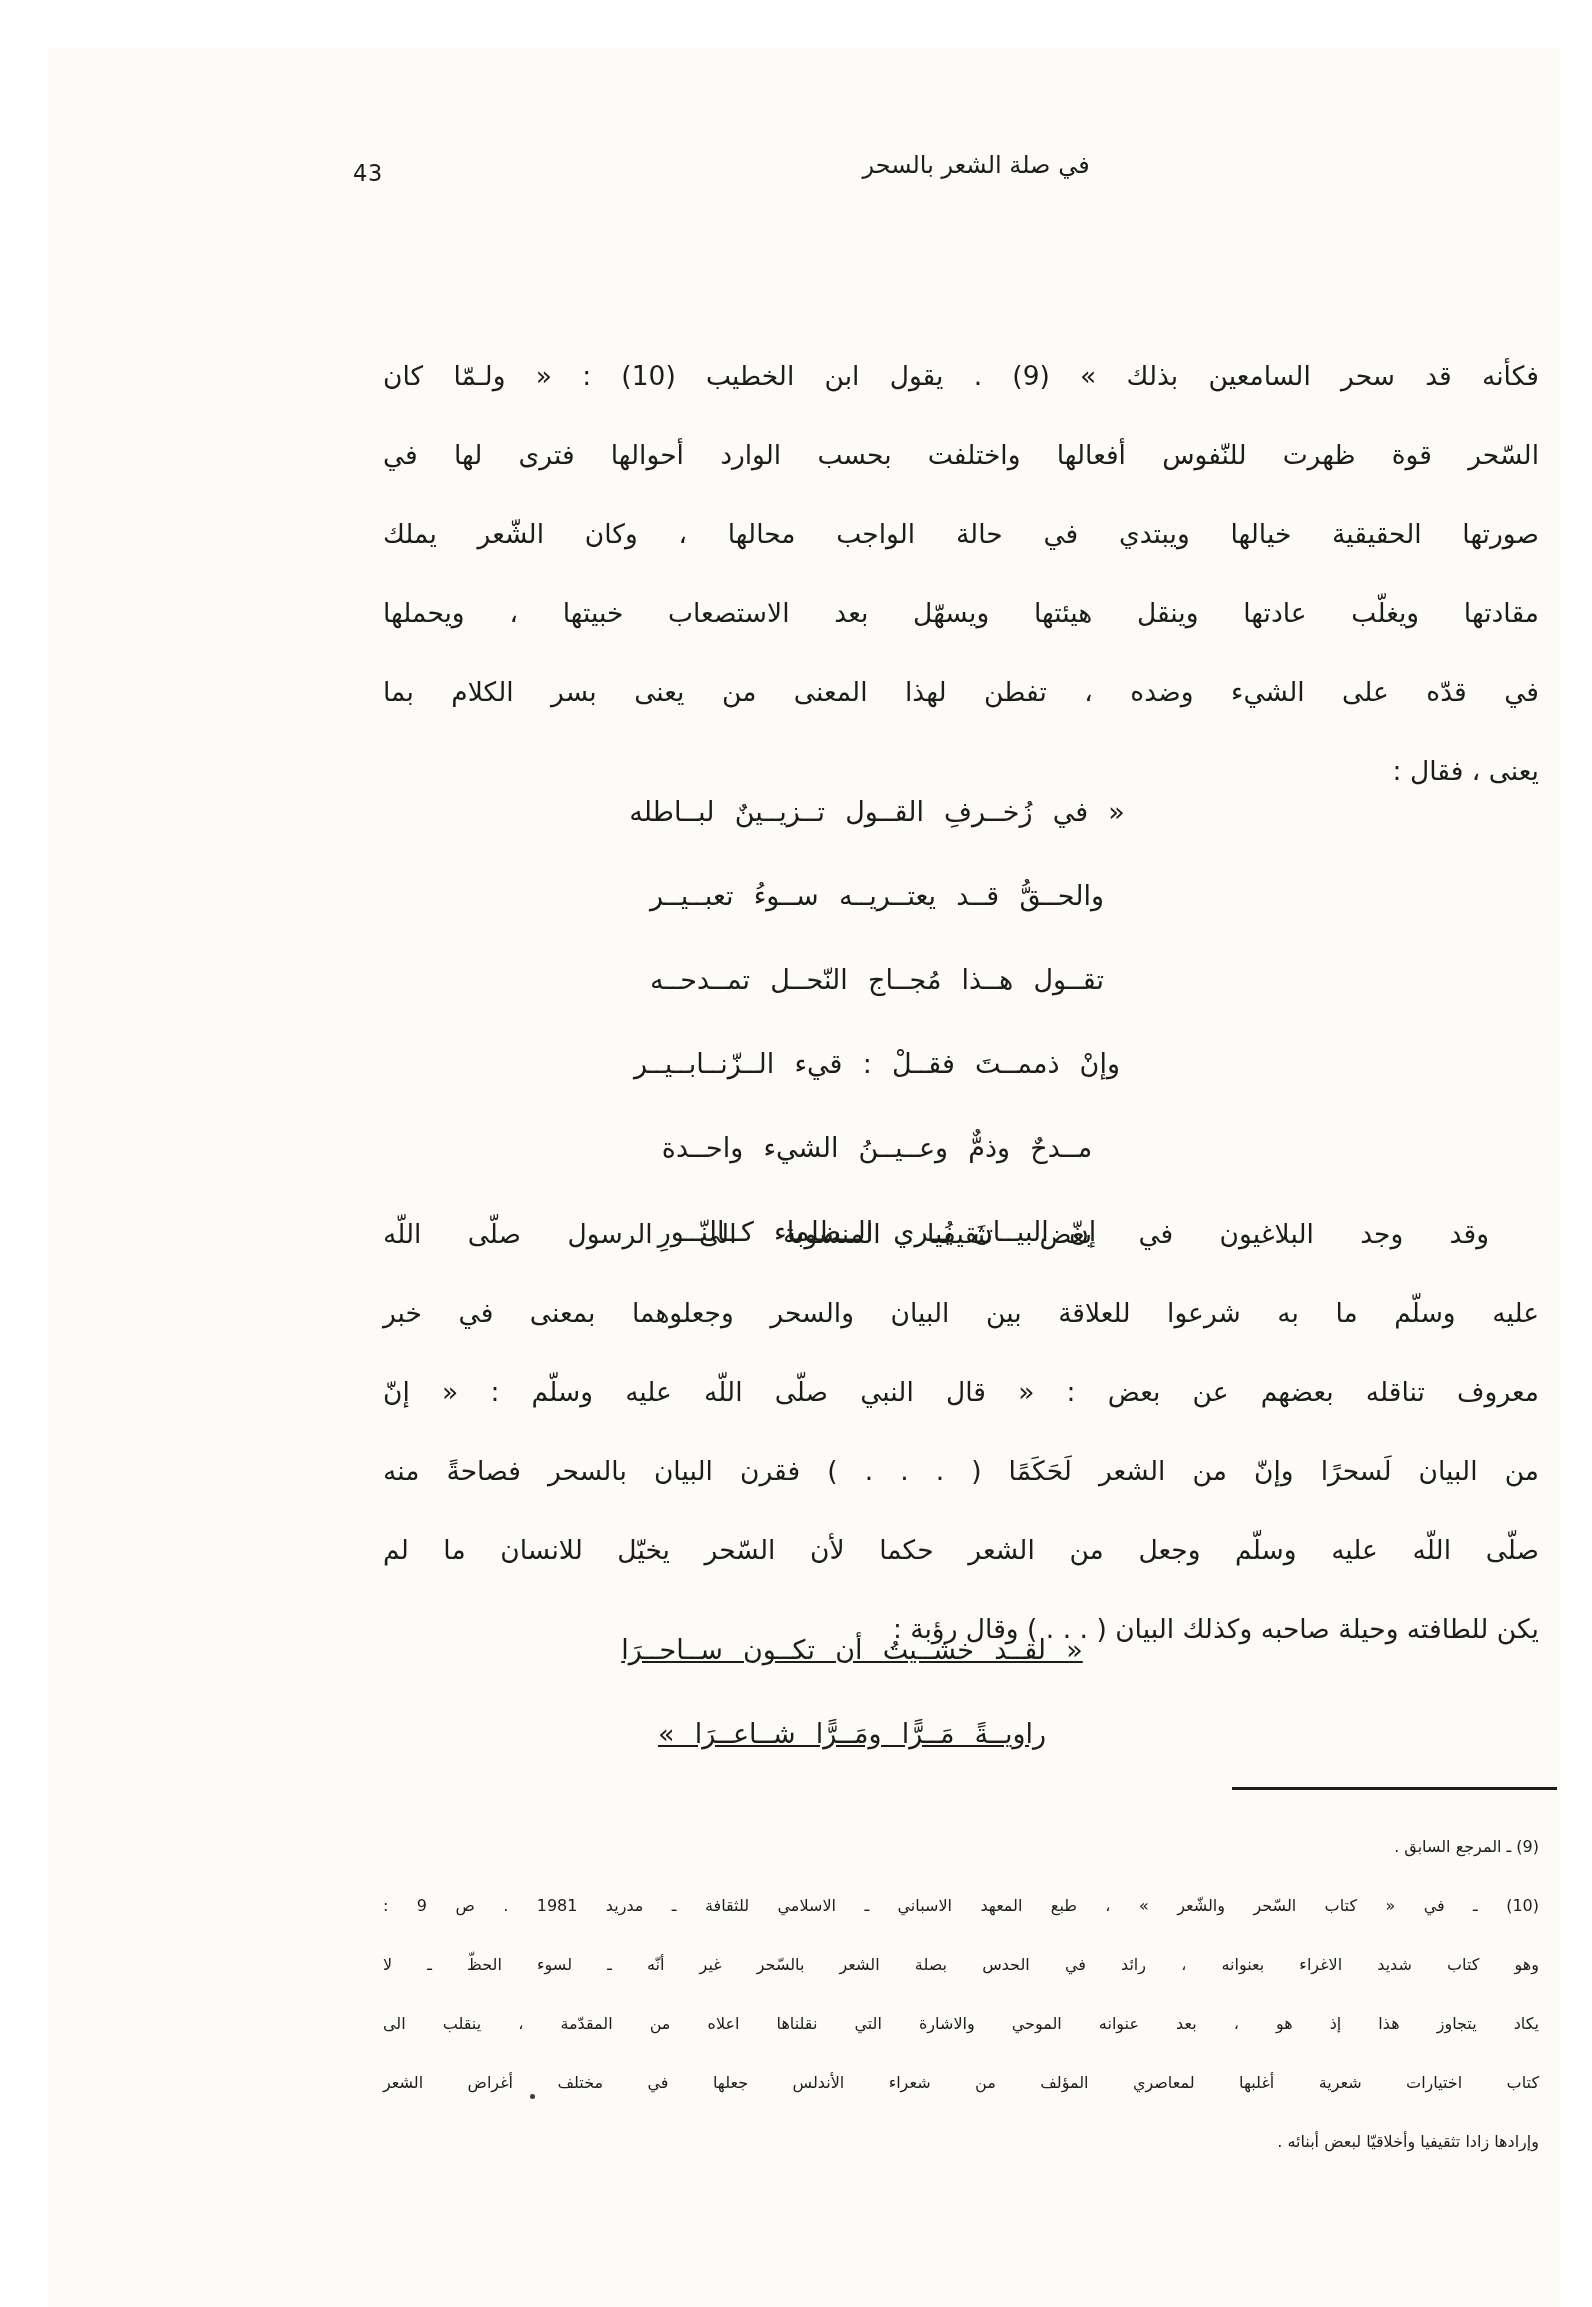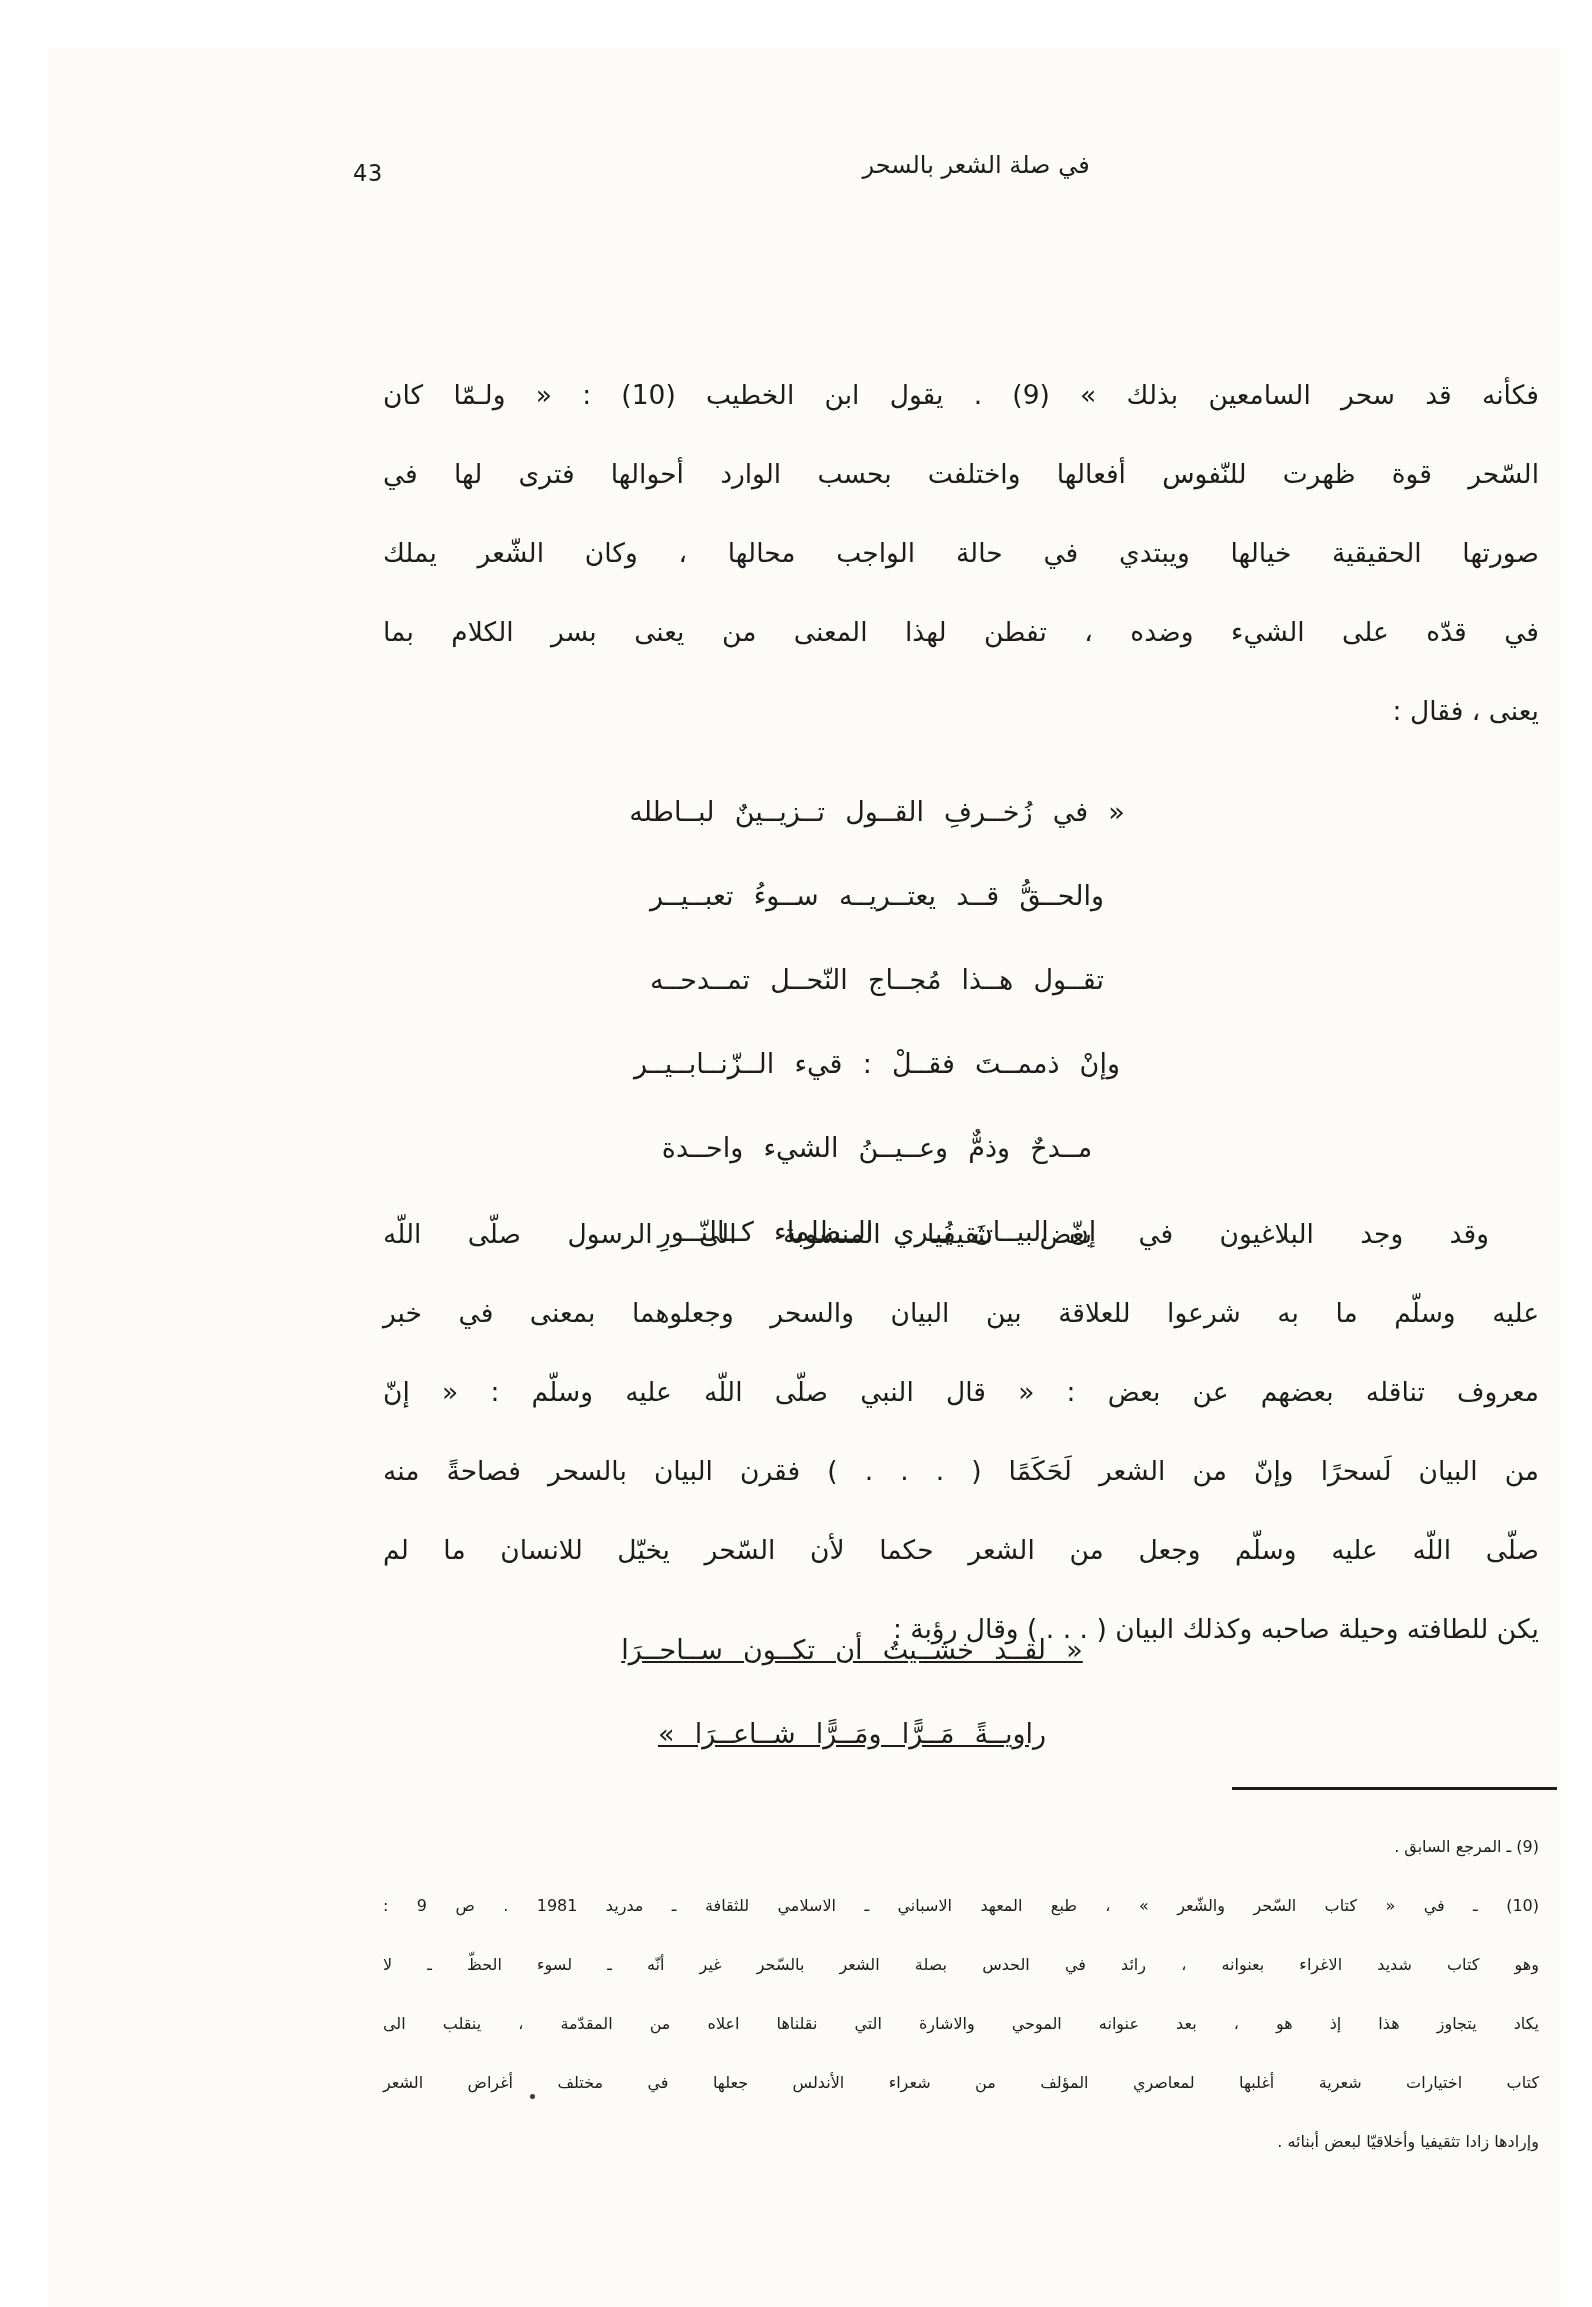--- a/index.html
+++ b/index.html
@@ -20,21 +20,21 @@
     position:absolute; left:771px; top:87px; width:282px;
     font-size:24px; text-align:center; direction:rtl;
   }
   .block { position:absolute; direction:rtl; }
   .para { left:303px; width:1188px; font-size:26.5px; }
   .para .line {
     height:63px; line-height:63px;
     text-align:justify; text-align-last:justify;
   }
   .para .line:last-child { text-align-last:right; }
-  .para1 { top:283px; }
+  .para1 { top:264px; }
   .para2 { top:1122px; }
   .para2 .line:first-child { text-indent:50px; }
   .poem { left:303px; font-size:27px; }
   .poem .line {
     height:68px; line-height:68px;
     text-align:center; word-spacing:11.6px;
   }
   .poem1 { top:698px; width:1020px; }
   .poem2 { top:1536px; width:970px;text-decoration:underline; }
   .footnote-rule {
@@ -62,20 +62,21 @@
 <div class="page">
 
   <div class="header-pagenum">43</div>
 
   <div class="header-title">في صلة الشعر بالسحر</div>
 
   <div class="block para para1">
       <div class="line">فكأنه قد سحر السامعين بذلك » (9) . يقول ابن الخطيب (10) : « ولـمّا كان</div>
       <div class="line">السّحر قوة ظهرت للنّفوس أفعالها واختلفت بحسب الوارد أحوالها فترى لها في</div>
       <div class="line">صورتها الحقيقية خيالها ويبتدي في حالة الواجب محالها ، وكان الشّعر يملك</div>
+      <div class="line">مقادتها ويغلّب عادتها وينقل هيئتها ويسهّل بعد الاستصعاب خبيتها ، ويحملها</div>
       <div class="line">في قدّه على الشيء وضده ، تفطن لهذا المعنى من يعنى بسر الكلام بما</div>
       <div class="line">يعنى ، فقال :</div>
     </div>
 
   <div class="block poem poem1">
       <div class="line">« في زُخــرفِ القــول تــزيــينٌ لبــاطله</div>
       <div class="line">والحــقُّ قــد يعتــريــه ســوءُ تعبــيــر</div>
       <div class="line">تقــول هــذا مُجــاج النّحــل تمــدحــه</div>
       <div class="line">وإنْ ذممــتَ فقــلْ : قيء الــزّنــابــيــر</div>
       <div class="line">مــدحٌ وذمٌّ وعــيــنُ الشيء واحــدة</div>

